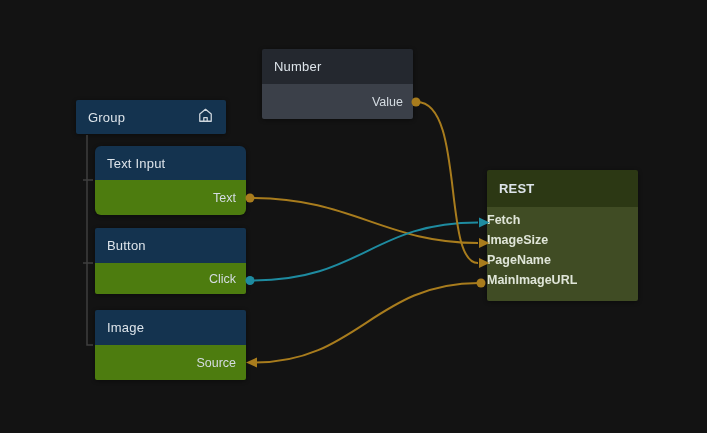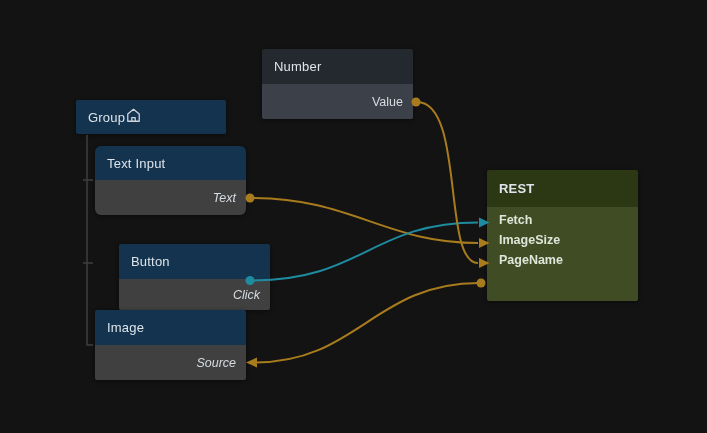--- a/index.html
+++ b/index.html
@@ -7,38 +7,38 @@
     width:707px;height:433px;position:relative;overflow:hidden;
     background:#131313;
     font-family:"Liberation Sans","DejaVu Sans",sans-serif;
     -webkit-font-smoothing:antialiased;
   }
   .canvas{position:absolute;inset:0;}
   .node{position:absolute;border-radius:2px;overflow:hidden;box-shadow:0 1px 4px rgba(0,0,0,.45);}
   .node .hdr{display:flex;align-items:center;padding:0 12px;color:#dde4ea;font-size:13px;letter-spacing:.2px;}
   .node .row{display:flex;align-items:center;color:#d5dce2;font-size:12.5px;}
   .row.right{justify-content:flex-end;padding-right:10px;}
-  .row.left{justify-content:flex-start;padding-left:12px;}
+  .row.left{justify-content:flex-start;}
 
   
   .blue  .hdr{background:#14334f;}
-  .blue  .row{background:#404040;font-style:italic;}
+  .blue  .row{background:#4d7c0f;}
   
   .gray  .hdr{background:#24282f;}
   .gray  .row{background:#3b4049;}
   
   .green .hdr{background:#2c3814;}
   .green .body{background:#404c24;padding-top:3px;}
   .green .row{height:20px;color:#dfe5d8;}
 
   #node-group      {left:76px; top:100px;width:150px;}
-  #node-group .hdr {height:34px;justify-content:flex-start;}
+  #node-group .hdr {height:34px;justify-content:space-between;}
   #node-text-input {left:95px; top:146px;width:151px;border-radius:6px;}
   #node-text-input .hdr{height:34px;} #node-text-input .row{height:35px;}
-  #node-button     {left:95px; top:244px;width:151px;margin-left:24px;}
+  #node-button     {left:95px; top:228px;width:151px;}
   #node-button .hdr{height:35px;} #node-button .row{height:31px;}
   #node-image      {left:95px; top:310px;width:151px;}
   #node-image .hdr{height:35px;} #node-image .row{height:35px;}
   #node-number     {left:262px;top:49px; width:151px;}
   #node-number .hdr{height:35px;} #node-number .row{height:35px;}
   #node-rest       {left:487px;top:170px;width:151px;font-weight:bold;}
   #node-rest .hdr{height:37px;} #node-rest .body{height:91px;}
 
   svg.wires{position:absolute;inset:0;pointer-events:none;}
   svg.wires .clickable{pointer-events:auto;}
@@ -79,20 +79,21 @@
     <div class="hdr">Image</div>
     <div class="row right">Source</div>
   </div>
 
   <div class="node green" id="node-rest">
     <div class="hdr">REST</div>
     <div class="body">
       <div class="row left">Fetch</div>
       <div class="row left">ImageSize</div>
       <div class="row left">PageName</div>
+      <div class="row left">MainImageURL</div>
     </div>
   </div>
 
   <svg class="wires" width="707" height="433" viewBox="0 0 707 433">
 
     <path d="M 87 135 V 345 H 93" fill="none" stroke="#3f3f3f" stroke-width="1.5"></path>
     <path d="M 83 180 H 93 M 83 263 H 93" fill="none" stroke="#3f3f3f" stroke-width="1.5"></path>
 
     <path class="clickable" d="M 252 198 C 352 198 385 243 478 243" fill="none" stroke="#a87c1d" stroke-width="2"></path>
 

